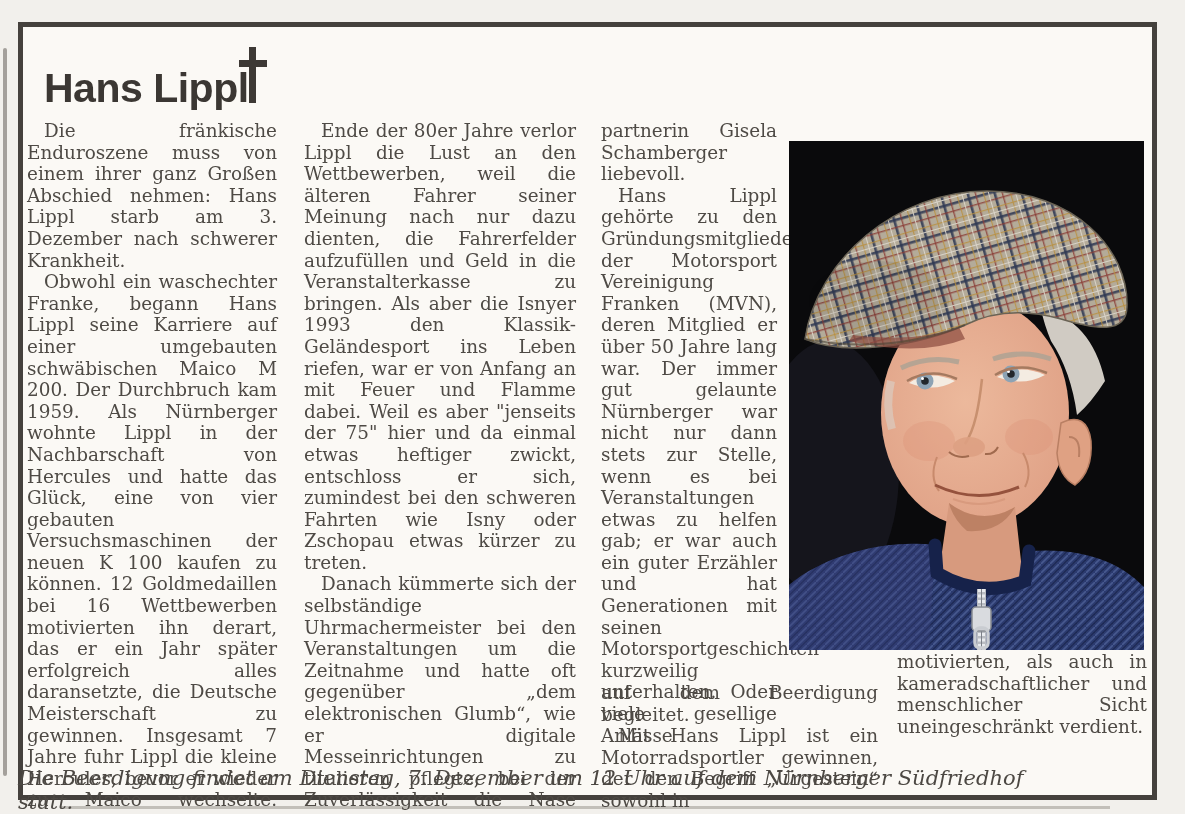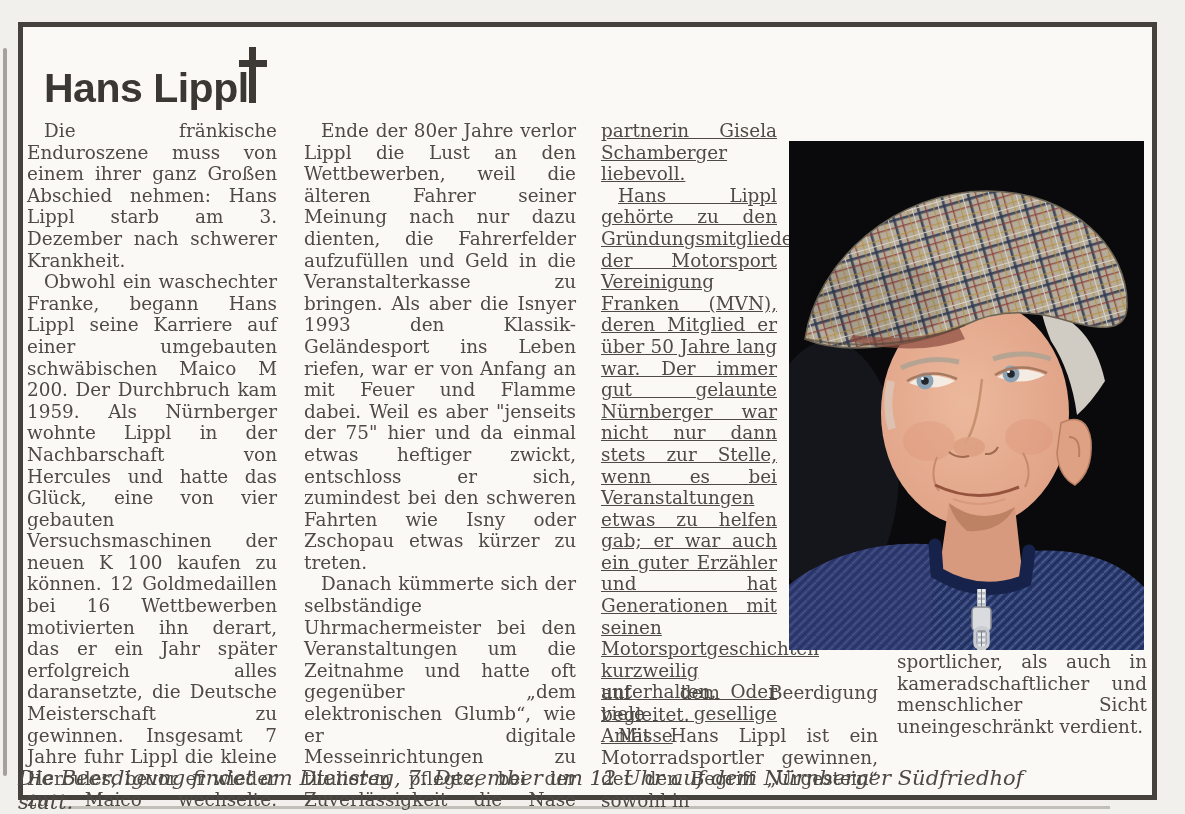--- a/index.html
+++ b/index.html
@@ -26,21 +26,21 @@
   .cross::before{content:"";position:absolute;left:10px;top:0;width:7px;height:56px;background:#3d3935;}
   .cross::after{content:"";position:absolute;left:0;top:13px;width:28px;height:7px;background:#3d3935;}
   .col{
     position:absolute;color:#4e4a45;
     font-size:18.4px;line-height:21.6px;
   }
   .para{margin:0;text-align:justify;hyphens:auto;-webkit-hyphens:auto;}
   .para.indent{text-indent:17px;}
   .col1{left:27px;top:120px;width:250px;}
   .col2{left:304px;top:120px;width:272px;}
-  .col3a{left:601px;top:120px;width:176px;text-decoration:underline;}
+  .col3a{left:601px;top:120px;width:176px;}
   .col3b{left:601px;top:682px;width:277px;}
   .col4{left:897px;top:651px;width:250px;}
   .photo{
     position:absolute;left:789px;top:141px;width:355px;height:509px;margin:0;
     background:#0a0a0c;
   }
   .photo svg{display:block;width:100%;height:100%;}
   .footer-line{
     position:absolute;left:18px;top:766px;width:1040px;
     text-align:left;font-style:italic;font-size:21px;color:#4c4843;
@@ -74,21 +74,21 @@
     <p class="para">partnerin Gisela Schamberger liebevoll.</p>
     <p class="para indent">Hans Lippl gehörte zu den Gründungsmitgliedern der Motorsport Vereinigung Franken (MVN), deren Mitglied er über 50 Jahre lang war. Der immer gut gelaunte Nürnberger war nicht nur dann stets zur Stelle, wenn es bei Veranstaltungen etwas zu helfen gab; er war auch ein guter Erzähler und hat Generationen mit seinen Motorsportgeschichten kurzweilig unterhalten. Oder viele gesellige Anlässe</p>
   </div>
 
   <div class="col col3b">
     <p class="para">auf dem Beerdigung begleitet.</p>
     <p class="para indent">Mit Hans Lippl ist ein Motorradsportler gewinnen, der den Begriff „Urgestein“ sowohl in</p>
   </div>
 
   <div class="col col4">
-    <p class="para">sportlicher, als auch in kameradschaftlicher und menschlicher Sicht uneingeschränkt verdient.</p>
+    <p class="para">motivierten, als auch in kameradschaftlicher und menschlicher Sicht uneingeschränkt verdient.</p>
   </div>
 
   <figure class="photo" aria-label="Porträtfoto: älterer Mann mit karierter Schiebermütze und blauem Strickpullover mit Reißverschluss vor dunklem Hintergrund">
     <svg viewBox="0 0 355 509" preserveAspectRatio="none" role="img">
       <defs>
         <pattern id="plaid" width="26" height="26" patternUnits="userSpaceOnUse" patternTransform="rotate(-16)">
           <rect width="26" height="26" fill="#b4ab99"></rect>
           <rect width="26" height="2.6" y="0" fill="#2e3952" opacity="0.85"></rect>
           <rect width="2.6" height="26" x="0" fill="#2e3952" opacity="0.85"></rect>
           <rect width="26" height="1.4" y="8" fill="#8a3a33" opacity="0.8"></rect>

